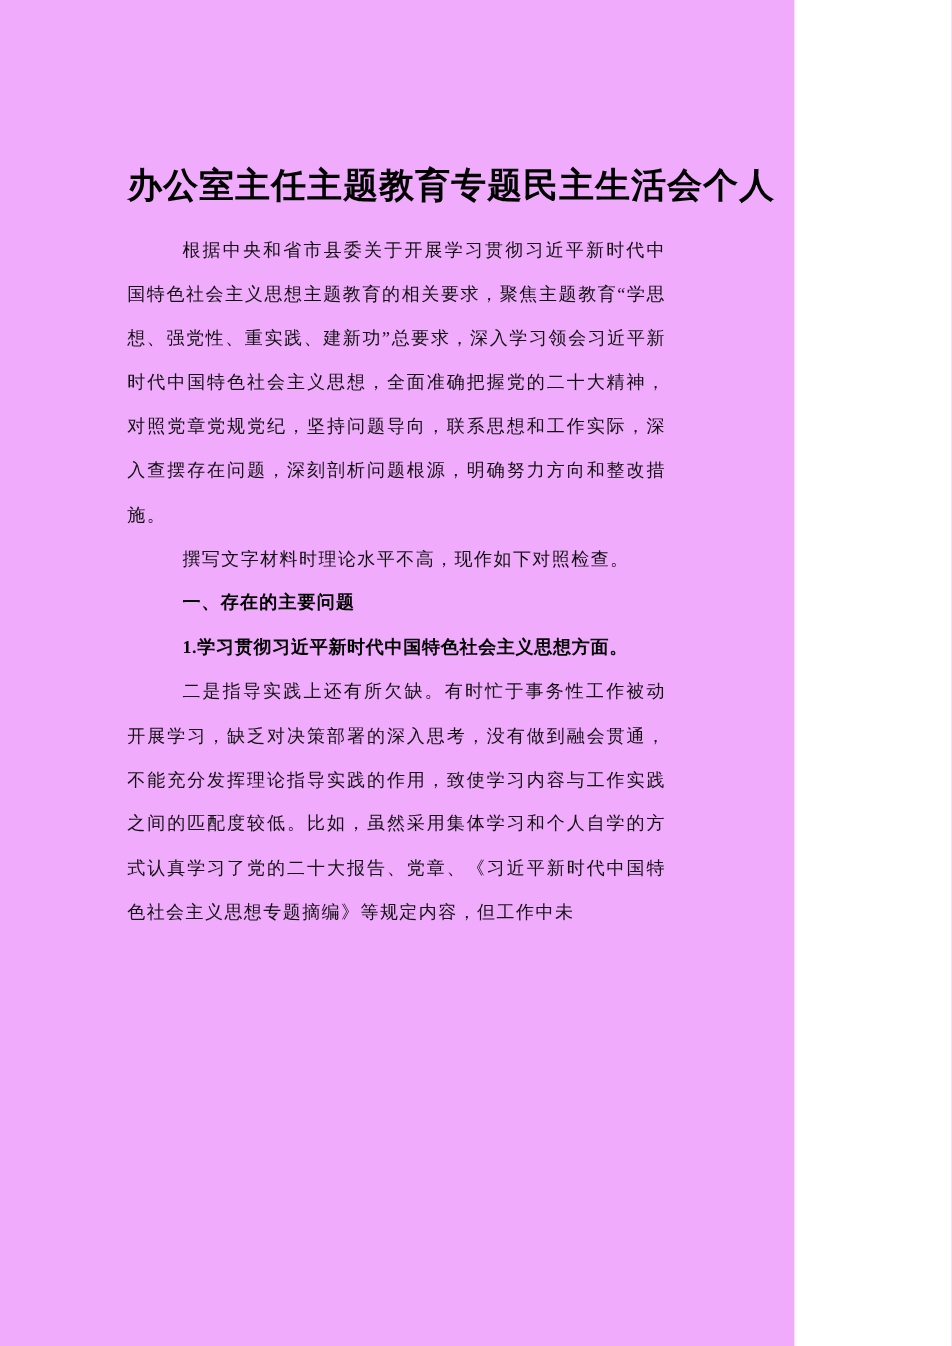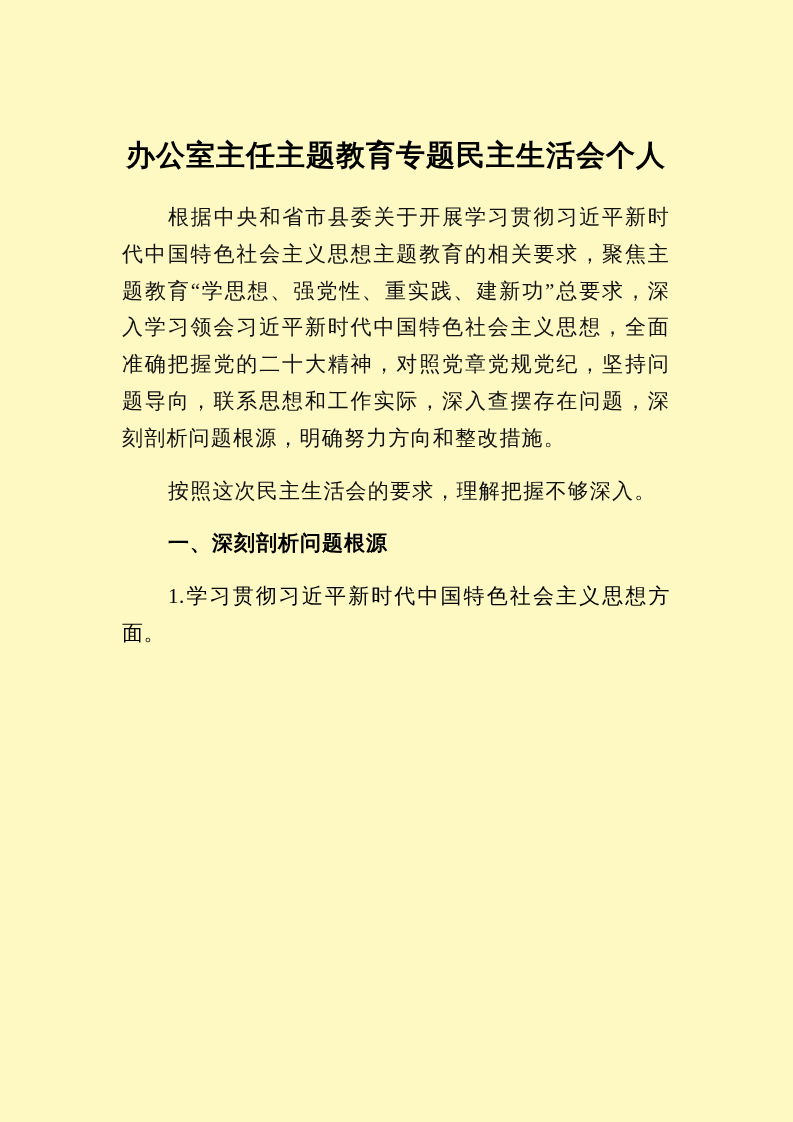--- a/index.html
+++ b/index.html
@@ -9,72 +9,73 @@
   body {
     width: 793px;
     height: 1122px;
     background: #ffffff;
     color: #000000;
     font-family: "Liberation Serif", serif;
     overflow: hidden;
   }
   .page {
     box-sizing: border-box;
-    width: 793px;
+    width: 662px;
     height: 1122px;
     padding: 128px 107px 0 106px;
-    background: #fef9c3;
+    background: #f0abfc;
   }
   .doc-title {
     margin: 0 0 8px 0;
     font-family: "Liberation Sans", sans-serif;
     font-weight: 700;
     font-size: 29px;
     line-height: 55px;
     text-align: center;
     letter-spacing: 1px;
     color: #000000;
   }
   .title-line {
     display: block;
     white-space: nowrap;
   }
   .para {
-    margin: 16px;
-    font-size: 21px;
+    margin: 0;
+    font-size: 15px;
     line-height: 36.8px;
     text-align: justify;
     text-indent: 46px;
     letter-spacing: 1.2px;
     color: #111111;
   }
   .para.heading-1 {
     font-family: "Liberation Sans", sans-serif;
     font-weight: 700;
     letter-spacing: 1px;
     color: #000000;
   }
   .para.heading-2 {
-    font-weight: 400;
+    font-weight: 700;
     letter-spacing: 0.6px;
     color: #000000;
   }
 </style>
 </head>
 <body>
 
 <div class="page">
 
   <h1 class="doc-title">
     <span class="title-line">办公室主任主题教育专题民主生活会个人</span>
   </h1>
 
   <p class="para body">根据中央和省市县委关于开展学习贯彻习近平新时代中国特色社会主义思想主题教育的相关要求，聚焦主题教育“学思想、强党性、重实践、建新功”总要求，深入学习领会习近平新时代中国特色社会主义思想，全面准确把握党的二十大精神，对照党章党规党纪，坚持问题导向，联系思想和工作实际，深入查摆存在问题，深刻剖析问题根源，明确努力方向和整改措施。</p>
 
-  <p class="para body">按照这次民主生活会的要求，理解把握不够深入。</p>
+  <p class="para body">撰写文字材料时理论水平不高，现作如下对照检查。</p>
 
-  <p class="para heading-1">一、深刻剖析问题根源</p>
+  <p class="para heading-1">一、存在的主要问题</p>
 
   <p class="para heading-2">1.学习贯彻习近平新时代中国特色社会主义思想方面。</p>
 
 
+  <p class="para body">二是指导实践上还有所欠缺。有时忙于事务性工作被动开展学习，缺乏对决策部署的深入思考，没有做到融会贯通，不能充分发挥理论指导实践的作用，致使学习内容与工作实践之间的匹配度较低。比如，虽然采用集体学习和个人自学的方式认真学习了党的二十大报告、党章、《习近平新时代中国特色社会主义思想专题摘编》等规定内容，但工作中未</p>
 
 </div>
 
 </body></html>

